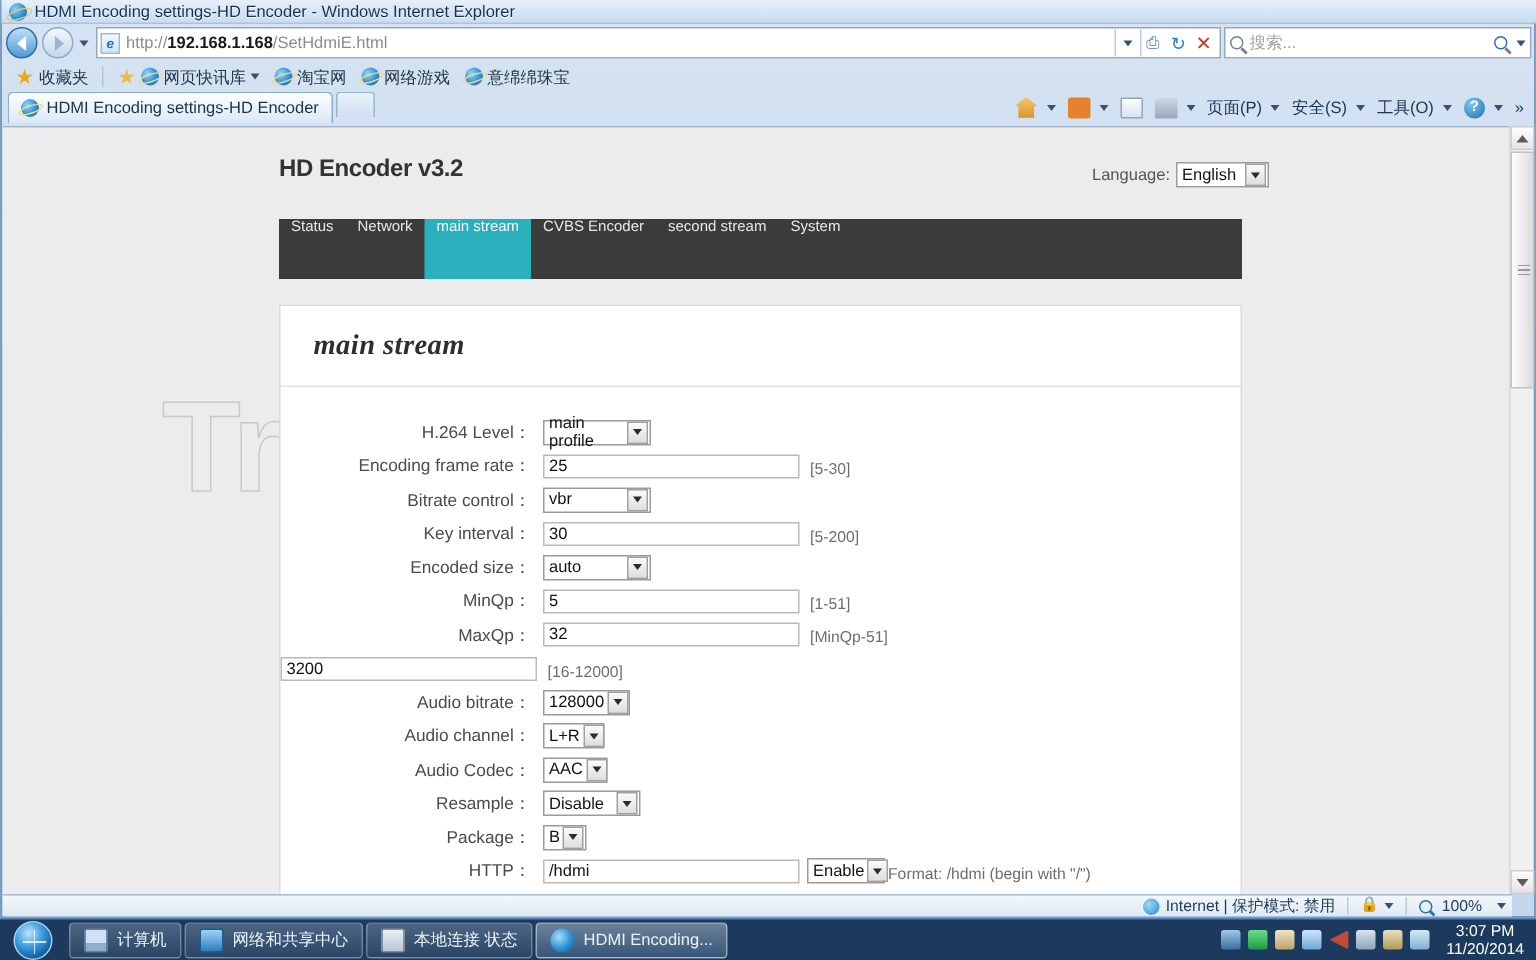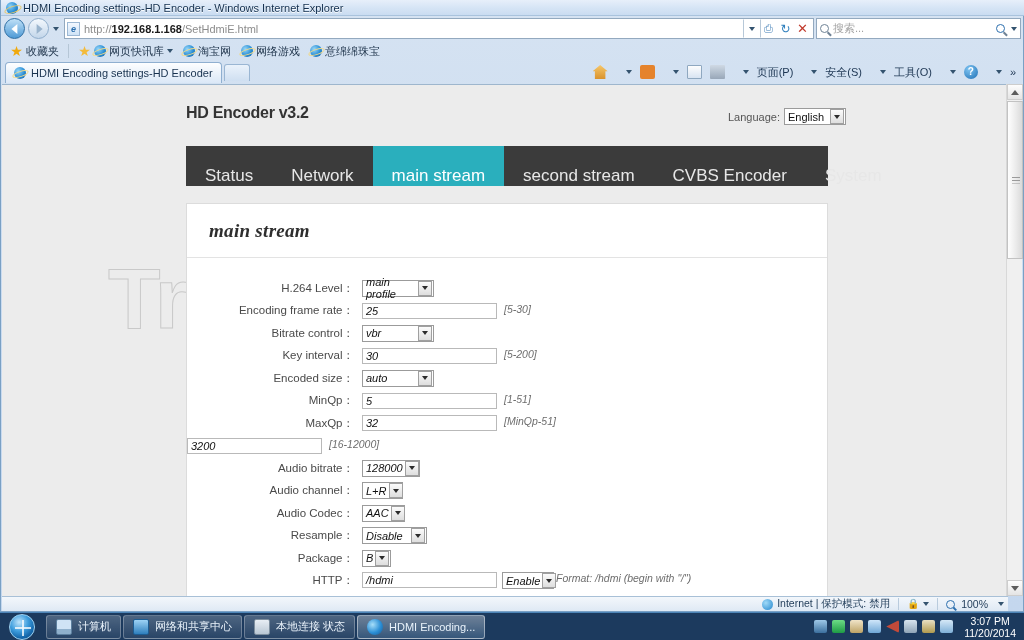--- a/index.html
+++ b/index.html
@@ -115,41 +115,41 @@
     position: relative;
   }
   .eico::after {
     content:""; position:absolute; left:-2px; top:4px; width:15px; height:4px;
     border:1.3px solid #f0d98a; border-radius:50%; transform: rotate(-18deg);
   }
 
   
   #tabbar {
     position: absolute; left: 0; top: 61px; width: 1024px; height: 22px;
-    display: flex; align-items: center;
+    display: flex; align-items: flex-start;
   }
   #tab-active {
     margin-left: 4px;
     height: 21px; min-width: 210px;
     background: linear-gradient(to bottom, #fdfeff, #dbe8f7);
     border: 1px solid #8fafd0; border-bottom: none;
     border-radius: 4px 4px 0 0;
     display: flex; align-items: center; gap: 5px; padding: 0 8px;
     font-size: 11px; color: #18324f; white-space: nowrap;
   }
   #tab-new {
     margin-left: 2px; width: 26px; height: 17px;
     background: linear-gradient(to bottom, #eaf2fb, #cfdff1);
     border: 1px solid #9ab6d3; border-bottom: none; border-radius: 3px 3px 0 0;
   }
   #cmdbar {
     margin-left: auto; display: flex; align-items: center; gap: 2px;
     font-size: 11px; color: #1c3552; padding-right: 6px; height: 21px;
   }
-  .cmd { display:flex; align-items:center; gap:18px; padding: 1px 3px; white-space:nowrap; }
+  .cmd { display:flex; align-items:center; gap:6px; padding: 1px 3px; white-space:nowrap; }
   .cmd-ico { width:15px; height:14px; display:inline-block; }
   .home-ico { background: linear-gradient(to bottom,#f6c76a,#d9922c); clip-path: polygon(50% 0,100% 45%,85% 45%,85% 100%,15% 100%,15% 45%,0 45%); }
   .feed-ico { background:#e5832c; border-radius:2px; }
   .mail-ico { background: linear-gradient(to bottom,#fdfdfd,#d8e4f2); border:1px solid #8fa8c0; border-radius:1px; }
   .print-ico { background: linear-gradient(to bottom,#cfd9e4,#98a7b8); border-radius:1px; }
   .help-ico { width:14px;height:14px;border-radius:50%;background: radial-gradient(circle at 35% 30%,#7ec4f2,#1f6fb4); color:#fff;font-size:10px;line-height:14px;text-align:center;font-weight:bold;}
 
   
   #viewport {
     position: absolute; left: 1px; top: 84px; width: 1006px; height: 512px;
@@ -205,22 +205,22 @@
   }
 
   
   #navtabs {
     position: absolute; left: 184px; top: 61px;
     width: 642px; height: 40px;
     background: #3b3b3b;
     display: flex; align-items: stretch;
   }
   .ntab {
-    display: flex; align-items: flex-end; justify-content: center;
-    color: #e7e7e7; font-size: 17px; padding: 0 19px;
+    display: flex; align-items: flex-start; justify-content: center;
+    color: #e7e7e7; font-size: 10px; padding: 0 8px;
     white-space: nowrap;
   }
   .ntab.active { background: #2aafbd; color:#fff; }
 
   
   #panel {
     position: absolute; left: 184px; top: 118px; width: 642px; height: 394px;
     background: #fff; border: 1px solid #dcdcdc; border-bottom: none;
   }
   #panel-head {
@@ -233,27 +233,27 @@
     letter-spacing: .3px;
   }
   #form {
     padding-top: 19px;
   }
   .frow { display: flex; align-items: center; height: 22.5px; }
   .flabel {
     width: 175px; text-align: right; padding-right: 8px;
     font-size: 11.5px; color: #4a4a4a; white-space: nowrap;
   }
-  .fctl { display: flex; align-items: flex-start; gap: 0; font-style: italic; }
+  .fctl { display: flex; align-items: flex-end; gap: 0; }
   .tbox {
     background: #fff; border: 1px solid #b9b9b9;
     height: 16px; font-size: 11px; color: #111;
     padding: 0 3px; line-height: 15px;
   }
-  .w145 { width: 135px; }
+  .w145 { width: 171px; }
   .hint { font-size: 10.5px; color: #6d6d6d; margin-left: 7px; white-space:nowrap; }
 
   
   #watermark {
     position: absolute; left: 106px; top: 170px;
     font-size: 86px; font-weight: bold;
     font-family: "Liberation Sans", sans-serif;
     color: transparent;
     -webkit-text-stroke: 1px #c9c9c9;
     letter-spacing: -1px;
@@ -458,24 +458,24 @@
         <div class="ntab">
             <span>Status</span>
           </div>
         <div class="ntab">
             <span>Network</span>
           </div>
         <div class="ntab active">
             <span>main stream</span>
           </div>
         <div class="ntab">
+            <span>CVBS Encoder</span>
+          </div>
+        <div class="ntab">
             <span>second stream</span>
-          </div>
-        <div class="ntab">
-            <span>CVBS Encoder</span>
           </div>
         <div class="ntab">
             <span>System</span>
           </div>
       </div>
 
       <div id="panel">
         <div id="panel-head">
           <h2>main stream</h2>
         </div>

